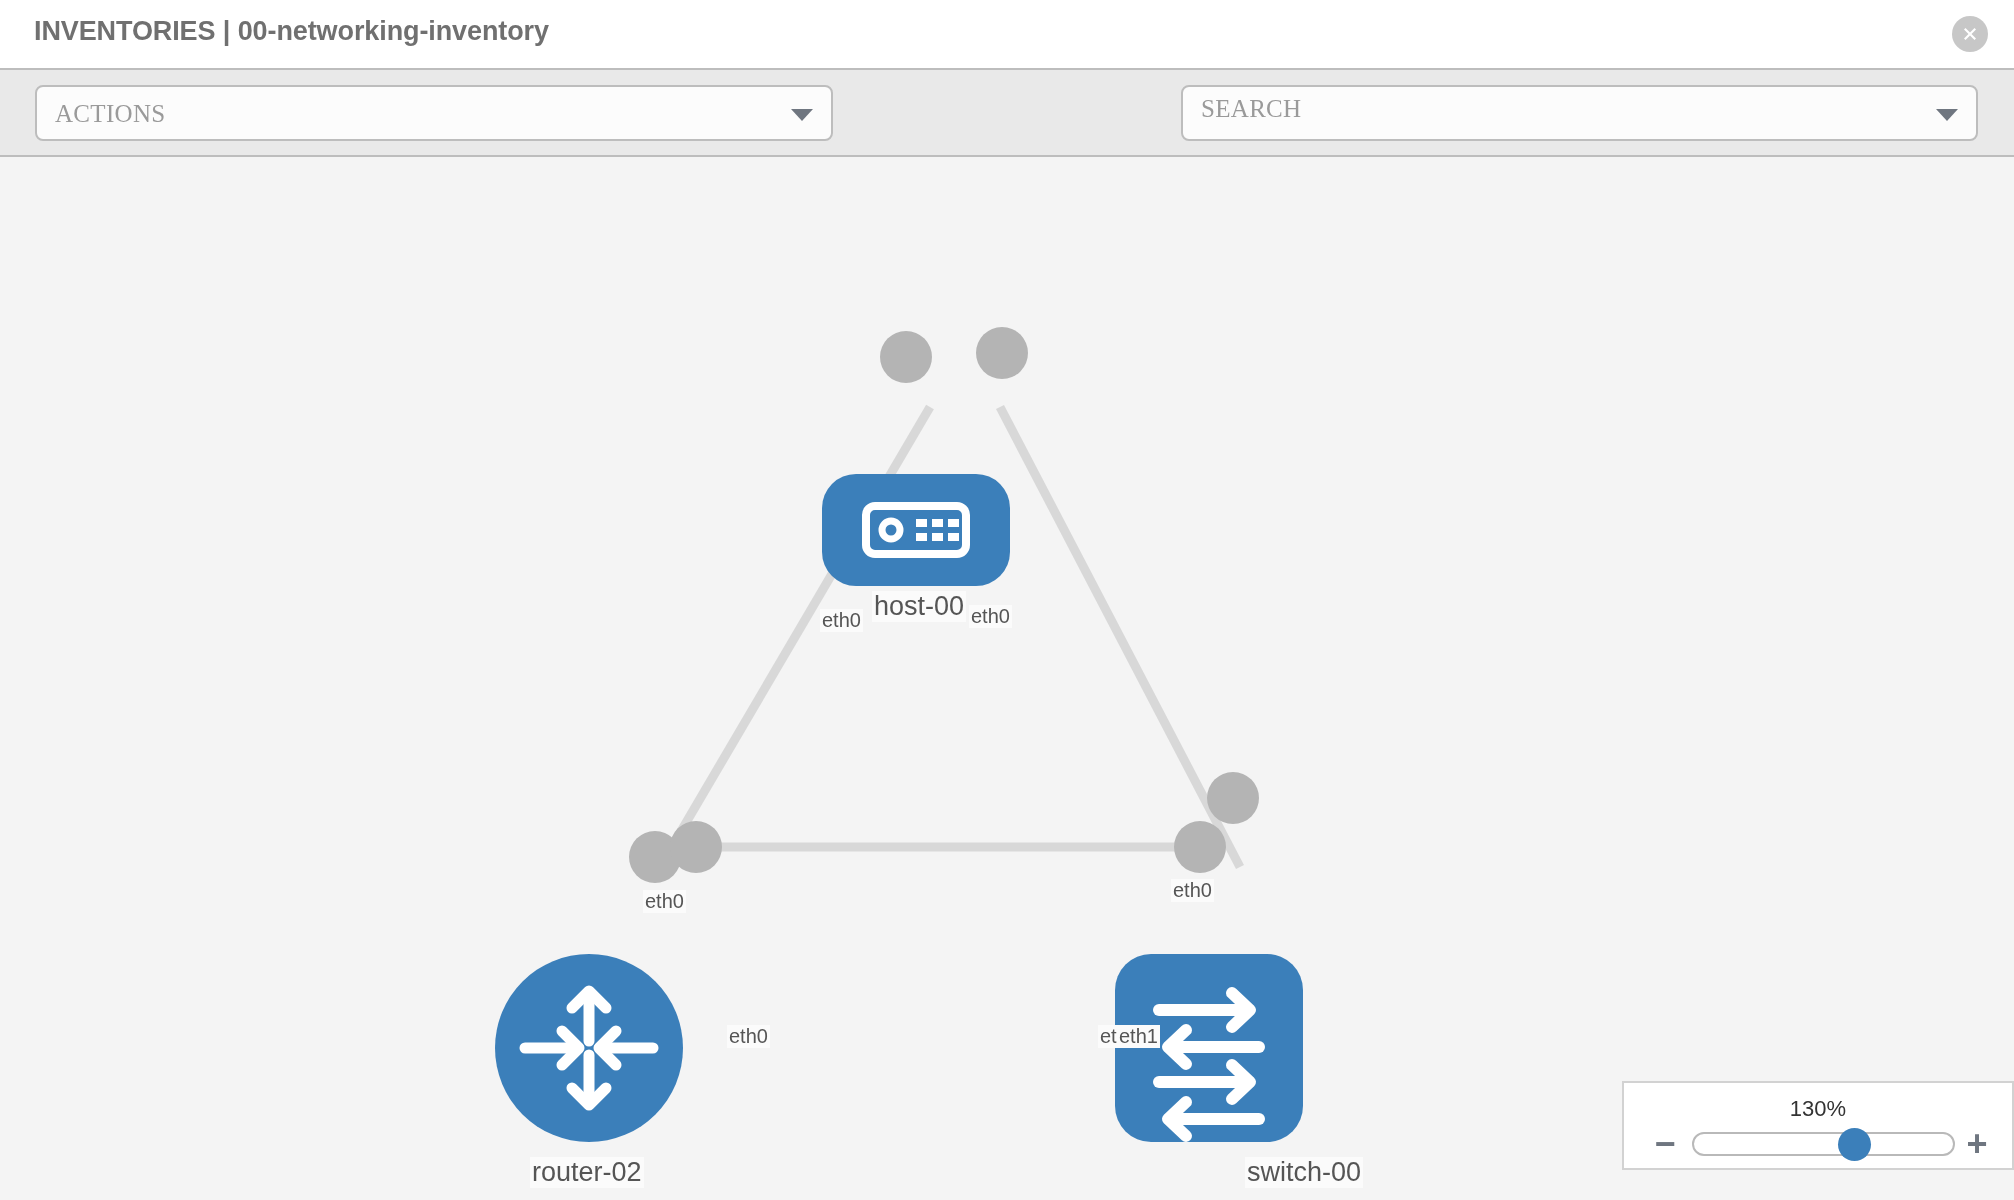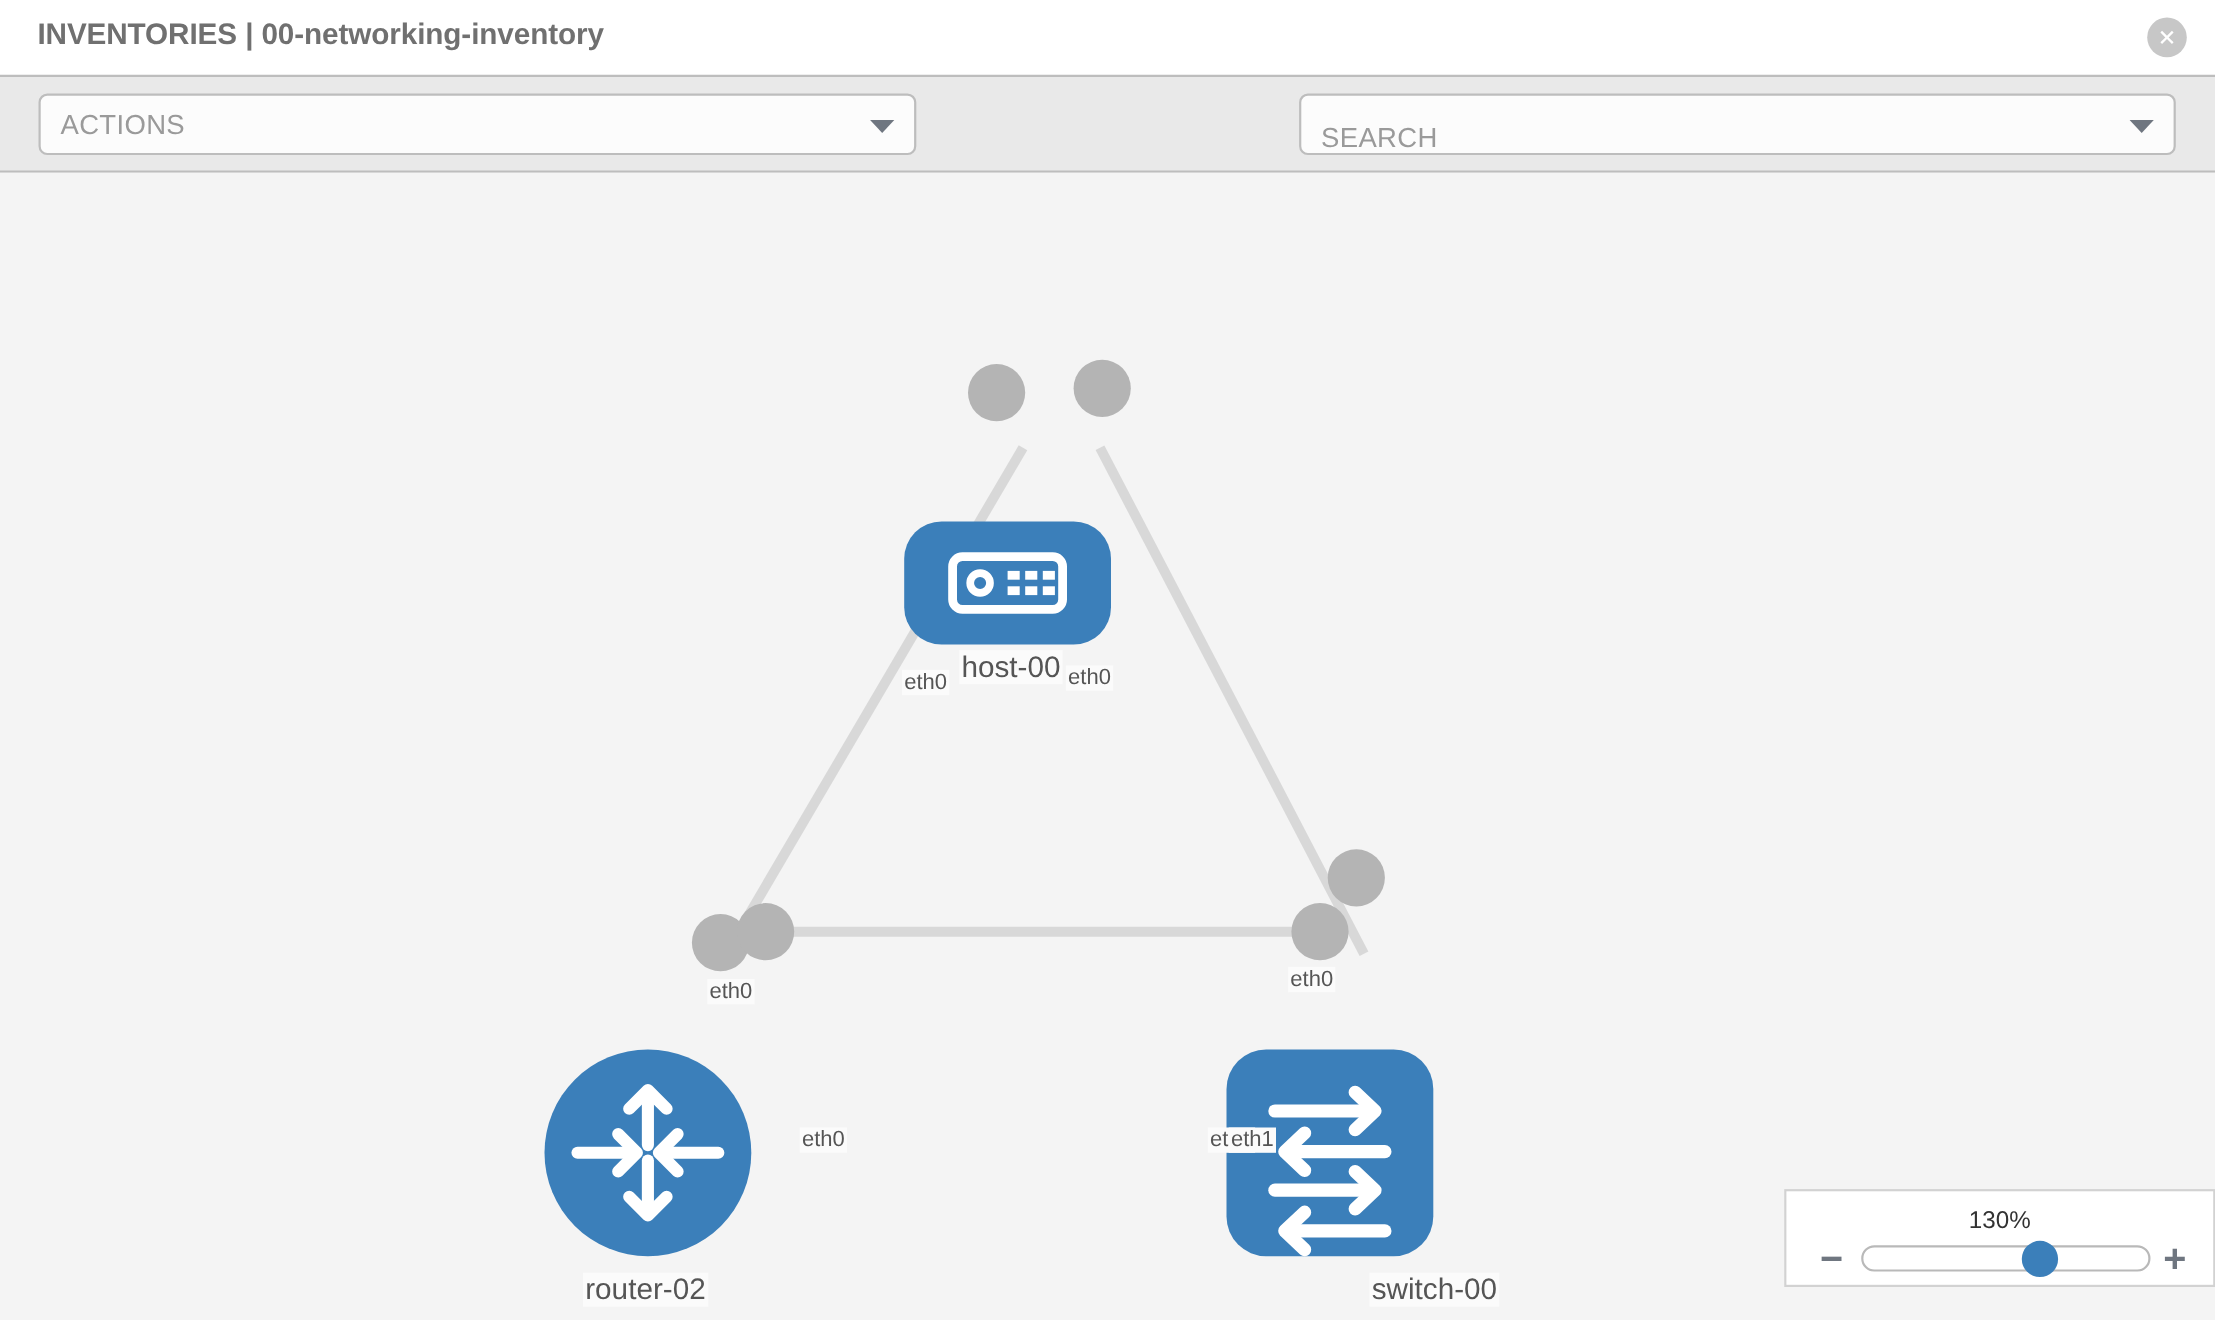--- a/index.html
+++ b/index.html
@@ -52,20 +52,21 @@
   
   .toolbar {
     position: absolute;
     left: 0; top: 68px;
     width: 2014px;
     height: 89px;
     background: #e9e9e9;
     border-top: 2px solid #bdbdbd;
     border-bottom: 2px solid #bdbdbd;
     box-sizing: border-box;
+    font-family: Liberation Serif, serif;
   }
   .actions-select {
     position: absolute;
     left: 35px;
     top: 15px;
     width: 798px;
     height: 56px;
     background: #fcfcfc;
     border: 2px solid #bdbdbd;
     border-radius: 8px;
@@ -110,21 +111,21 @@
     height: 56px;
     background: #fcfcfc;
     border: 2px solid #bdbdbd;
     border-radius: 8px;
     box-sizing: border-box;
     cursor: text;
   }
   .search-label {
     position: absolute;
     left: 18px;
-    top: 25px;
+    top: 8px;
     font-size: 25px;
     color: #9a9a9a;
     letter-spacing: 0.3px;
   }
 
   
   .canvas {
     position: absolute;
     left: 0; top: 157px;
     width: 2014px;

